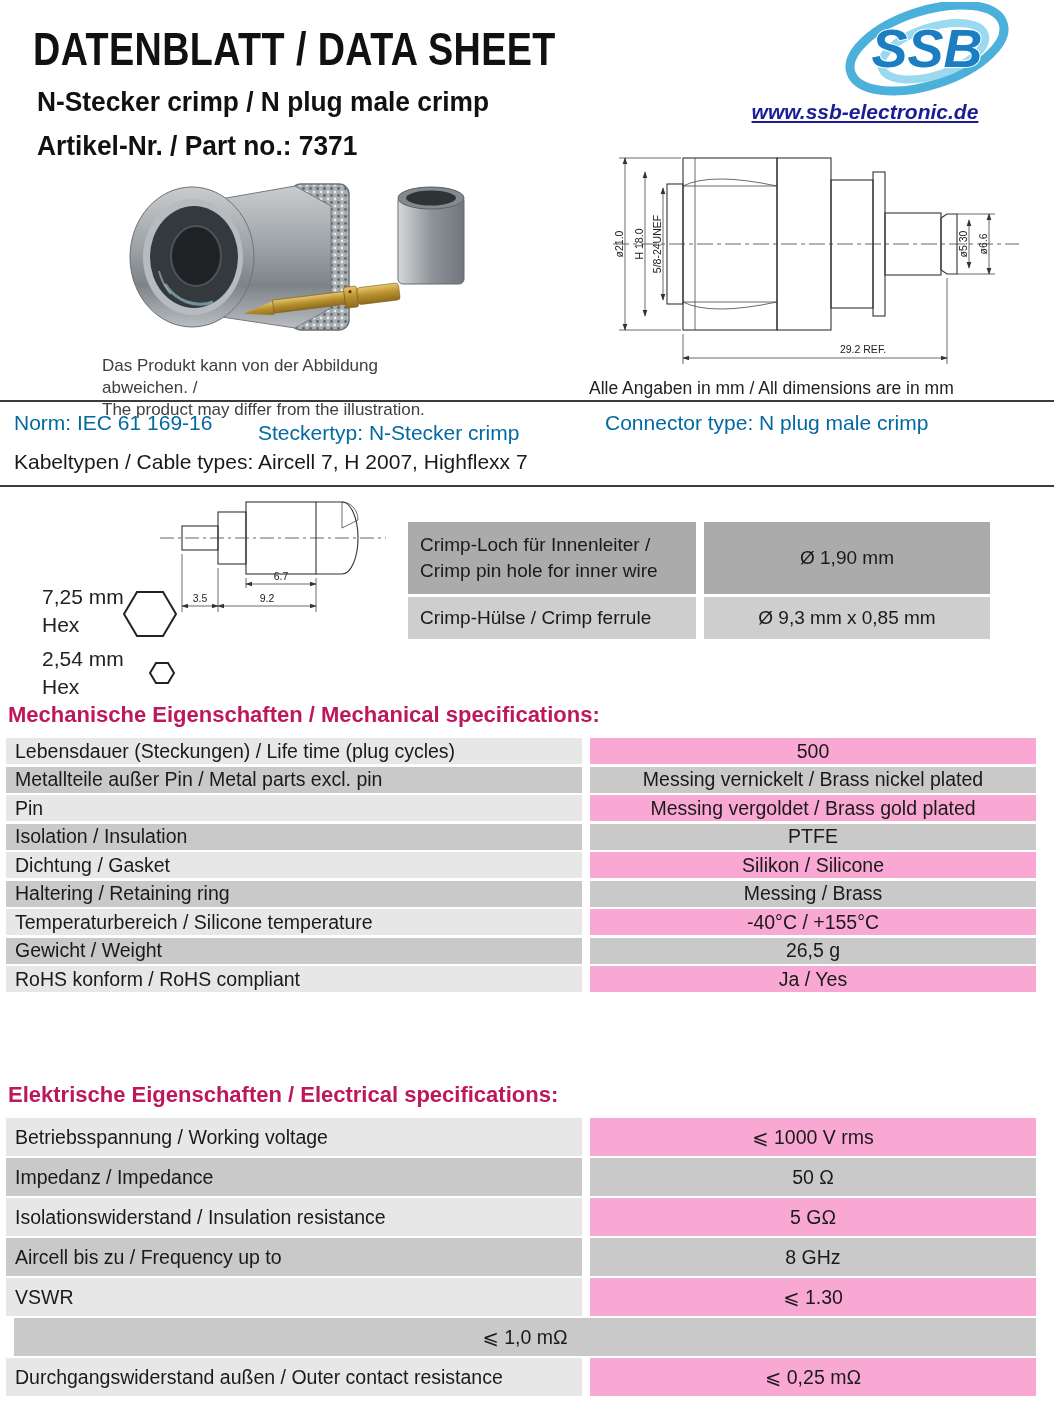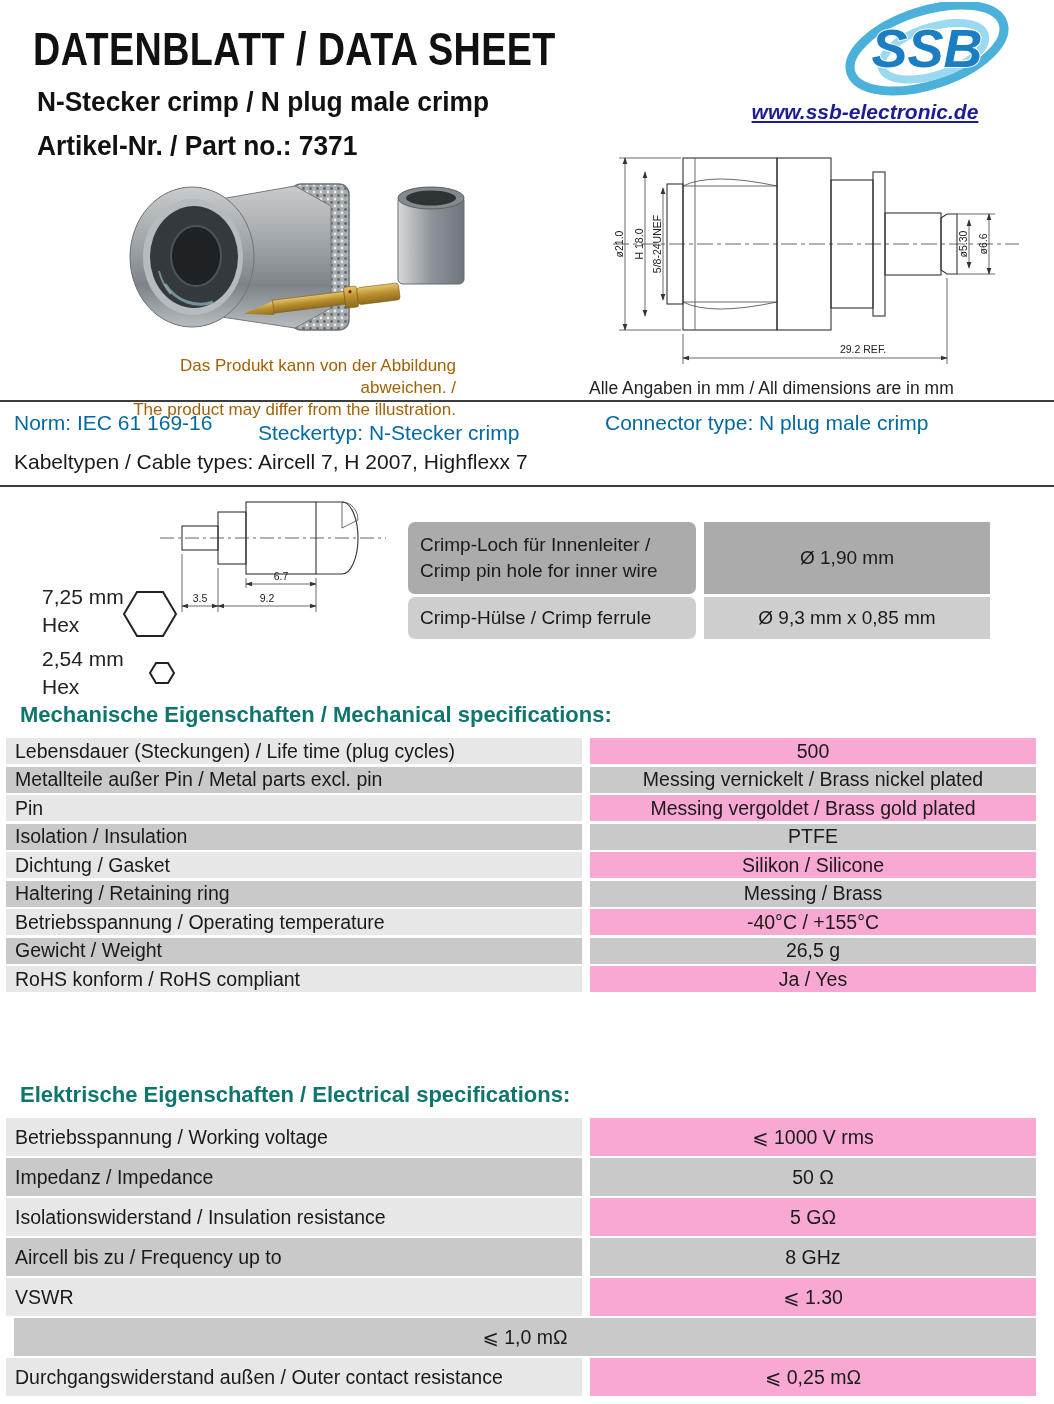--- a/index.html
+++ b/index.html
@@ -27,56 +27,55 @@
   }
   .logo { position:absolute; left:838px; top:2px; width:178px; height:96px; }
   .website {
     position:absolute; left:735px; top:100px; width:260px; text-align:center;
     font-size:21px; font-weight:700; font-style:italic;
     color:#1c1c96; text-decoration:underline; white-space:nowrap;
   }
   
   .photo { position:absolute; left:95px; top:176px; width:410px; height:178px; }
   .photo-caption {
-    position:absolute; left:96px; top:355px; width:360px;
-    font-size:17px; line-height:1.28; color:#a16207;text-align:right;
+    position:absolute; left:102px; top:355px; width:360px;
+    font-size:17px; line-height:1.28; color:#404040;
   }
   
   .drawing { position:absolute; left:583px; top:128px; width:468px; height:248px; }
   .drawing-caption {
     position:absolute; left:589px; top:378px;
     font-size:17.5px; color:#222; white-space:nowrap;
   }
   
   .rule { position:absolute; left:0; width:1054px; height:2px; background:#3c3c3c; }
   .rule-top { top:400px; } .rule-bottom { top:485px; }
   .norm-line { position:absolute; top:411px; font-size:21px; color:#0369a1; white-space:nowrap; }
   .norm-a { left:14px; } .norm-b { left:258px;margin-top:10px; } .norm-c { left:605px; }
   .norm-cable { position:absolute; left:14px; top:450px; font-size:21px; color:#1a1a1a; white-space:nowrap; }
   
   .crimp-drawing { position:absolute; left:20px; top:492px; width:380px; height:208px; }
   .crimp-table { position:absolute; left:408px; top:522px; width:582px; }
   .crimp-row { display:flex; margin-bottom:3px; }
   .crimp-row .c-label {
     width:288px; padding:8px 10px 8px 12px; font-size:19px; line-height:1.35;
-    display:flex; align-items:center;border-radius:7px;
+    display:flex; align-items:center;
   }
   .crimp-row .c-value {
     width:286px; margin-left:8px; font-size:19px;
     display:flex; align-items:center; justify-content:center; text-align:center;
   }
   .crimp-table div.crimp-row:nth-of-type(1) .c-label,
   .crimp-table div.crimp-row:nth-of-type(1) .c-value { background:#ababab; min-height:72px; }
   .crimp-table div.crimp-row:nth-of-type(2) .c-label,
   .crimp-table div.crimp-row:nth-of-type(2) .c-value { background:#cecece; min-height:38px; }
   
   .sec-heading {
-    position:absolute; left:8px; font-size:22px; font-weight:700; color:#0f766e;
+    position:absolute; left:8px; font-size:22px; font-weight:700; color:#be185d;
     white-space:nowrap;
-    margin-left:12px;
   }
   .mech-heading { top:702px; }
   .elec-heading { top:1082px; }
   
   .spec-table { position:absolute; left:6px; width:1030px; }
   .mech-table { top:738px; }
   .elec-table { top:1118px; }
   .spec-row { display:flex; }
   .mech-table .spec-row { height:26px; margin-bottom:2.5px; }
   .elec-table .spec-row { height:38px; margin-bottom:2px;justify-content:flex-end; }
@@ -306,21 +305,21 @@
         <div class="s-label">Dichtung / Gasket</div>
         <div class="s-value">Silikon / Silicone</div>
       </div>
 
       <div class="spec-row">
         <div class="s-label">Haltering / Retaining ring</div>
         <div class="s-value">Messing / Brass</div>
       </div>
 
       <div class="spec-row">
-        <div class="s-label">Betriebsspannung / Operating temperature</div>
+        <div class="s-label">Temperaturbereich / Silicone temperature</div>
         <div class="s-value">-40°C / +155°C</div>
       </div>
 
       <div class="spec-row">
         <div class="s-label">Gewicht / Weight</div>
         <div class="s-value">26,5 g</div>
       </div>
 
       <div class="spec-row">
         <div class="s-label">RoHS konform / RoHS compliant</div>

